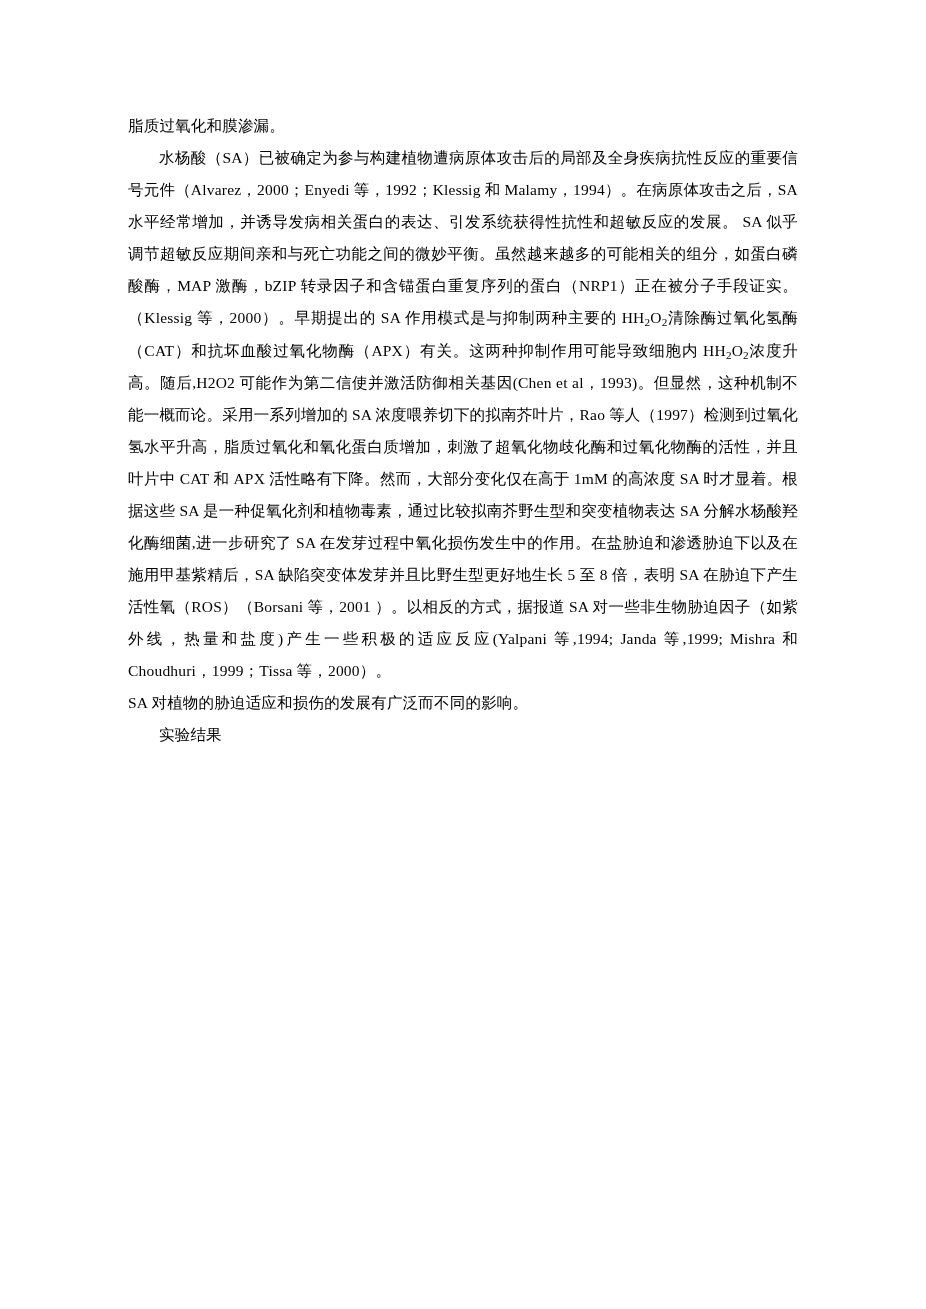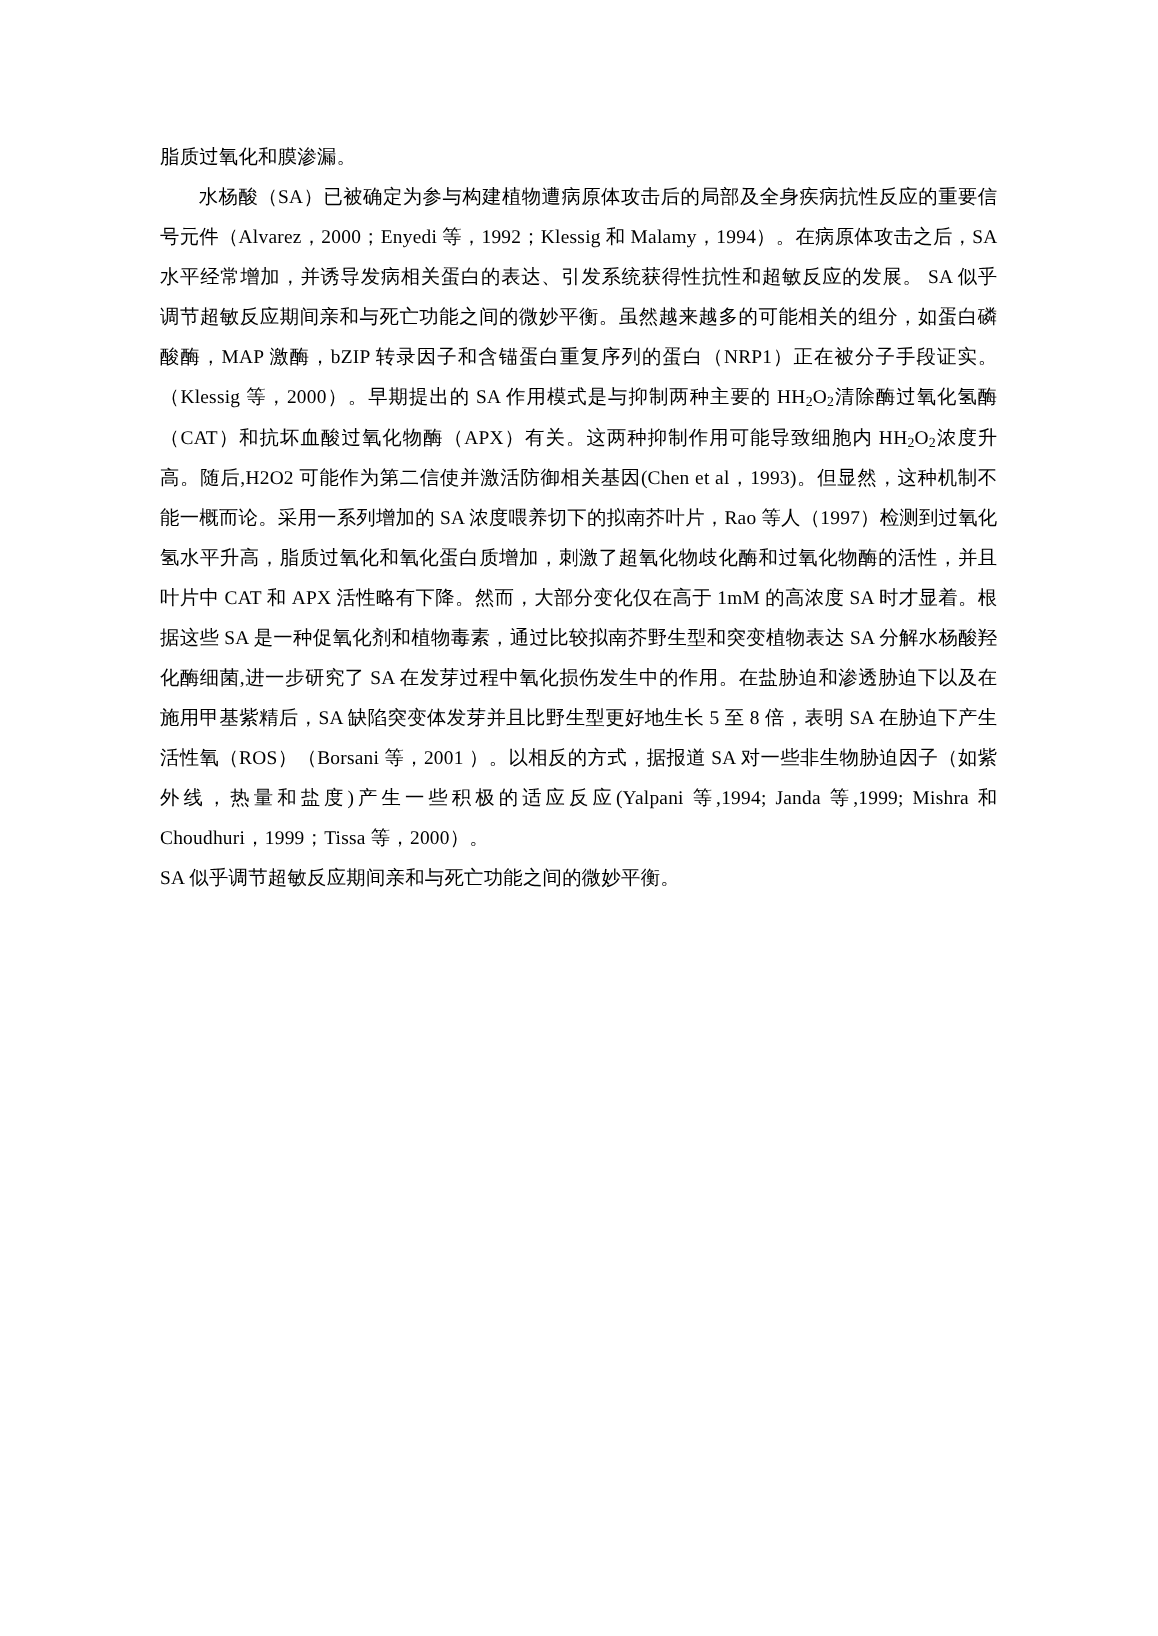--- a/index.html
+++ b/index.html
@@ -46,17 +46,18 @@
 <body>
 
 <div class="page">
   <div class="doc-body">
 
     <p class="noindent">脂质过氧化和膜渗漏。</p>
 
     <p class="indent"><span>水杨酸（SA）已被确定为参与构建植物遭病原体攻击后的局部及全身疾病抗性反应的重要信号元件（Alvarez，2000；Enyedi 等，1992；Klessig 和 Malamy，1994）。在病原体攻击之后，SA 水平经常增加，并诱导发病相关蛋白的表达、引发系统获得性抗性和超敏反应的发展。 SA 似乎调节超敏反应期间亲和与死亡功能之间的微妙平衡。虽然越来越多的可能相关的组分，如蛋白磷酸酶，MAP 激酶，bZIP 转录因子和含锚蛋白重复序列的蛋白（NRP1）正在被分子手段证实。（Klessig 等，2000）。早期提出的 SA 作用模式是与抑制两种主要的 H</span><span>H<sub>2</sub><span>O</span><sub>2</sub></span><span>清除酶过氧化氢酶（CAT）和抗坏血酸过氧化物酶（APX）有关。这两种抑制作用可能导致细胞内 H</span><span>H<sub>2</sub><span>O</span><sub>2</sub></span><span>浓度升高。随后,H2O2 可能作为第二信使并激活防御相关基因(Chen et al，1993)。但显然，这种机制不能一概而论。采用一系列增加的 SA 浓度喂养切下的拟南芥叶片，Rao 等人（1997）检测到过氧化氢水平升高，脂质过氧化和氧化蛋白质增加，刺激了超氧化物歧化酶和过氧化物酶的活性，并且叶片中 CAT 和 APX 活性略有下降。然而，大部分变化仅在高于 1mM 的高浓度 SA 时才显着。根据这些 SA 是一种促氧化剂和植物毒素，通过比较拟南芥野生型和突变植物表达 SA 分解水杨酸羟化酶细菌,进一步研究了 SA 在发芽过程中氧化损伤发生中的作用。在盐胁迫和渗透胁迫下以及在施用甲基紫精后，SA 缺陷突变体发芽并且比野生型更好地生长 5 至 8 倍，表明 SA 在胁迫下产生活性氧（ROS）（Borsani 等，2001 ）。以相反的方式，据报道 SA 对一些非生物胁迫因子（如紫外线，热量和盐度)产生一些积极的适应反应(Yalpani 等,1994; Janda 等,1999; Mishra 和 Choudhuri，1999；Tissa 等，2000）。</span></p>
 
 
-    <p class="noindent">SA 似乎调节超敏反应期间亲和与死亡功能之间的微妙平衡。</p>
+    <p class="noindent">SA 对植物的胁迫适应和损伤的发展有广泛而不同的影响。</p>
 
+    <p class="indent">实验结果</p>
 
   </div>
 </div>
 
 </body></html>

